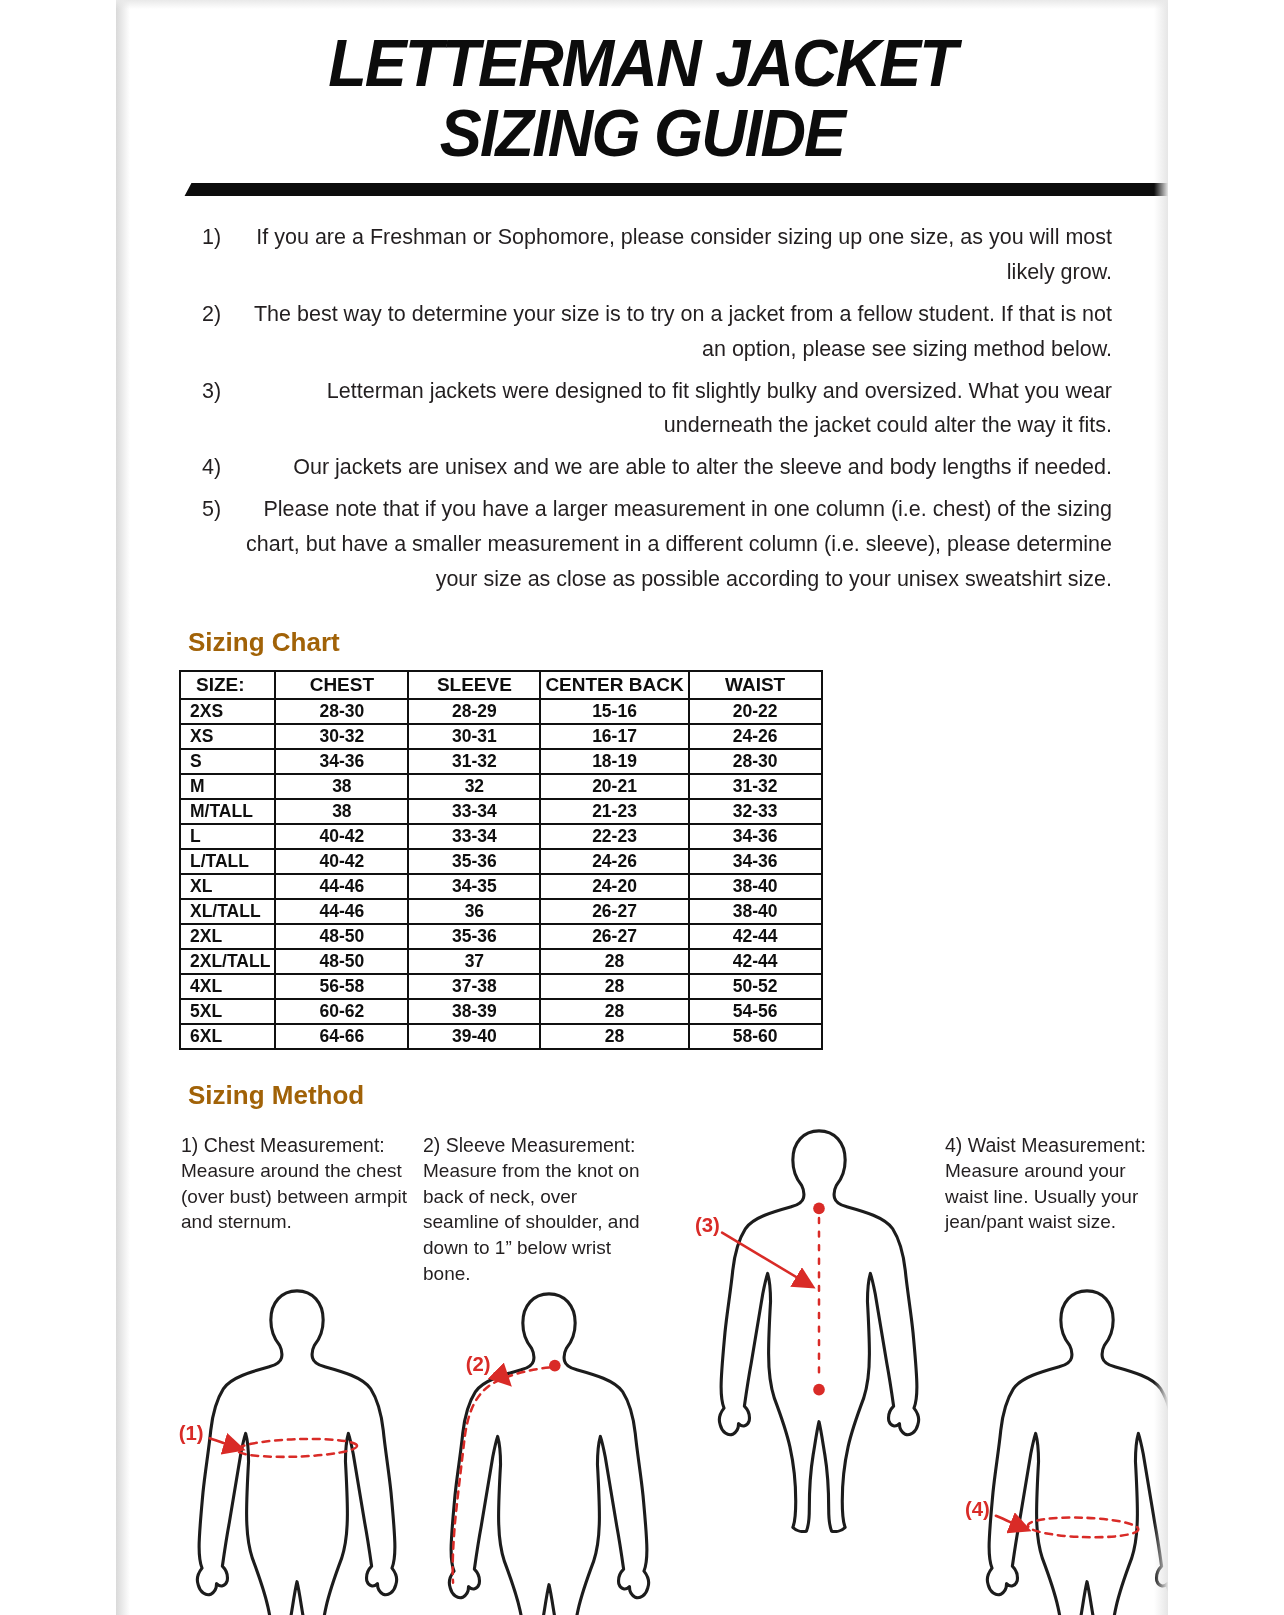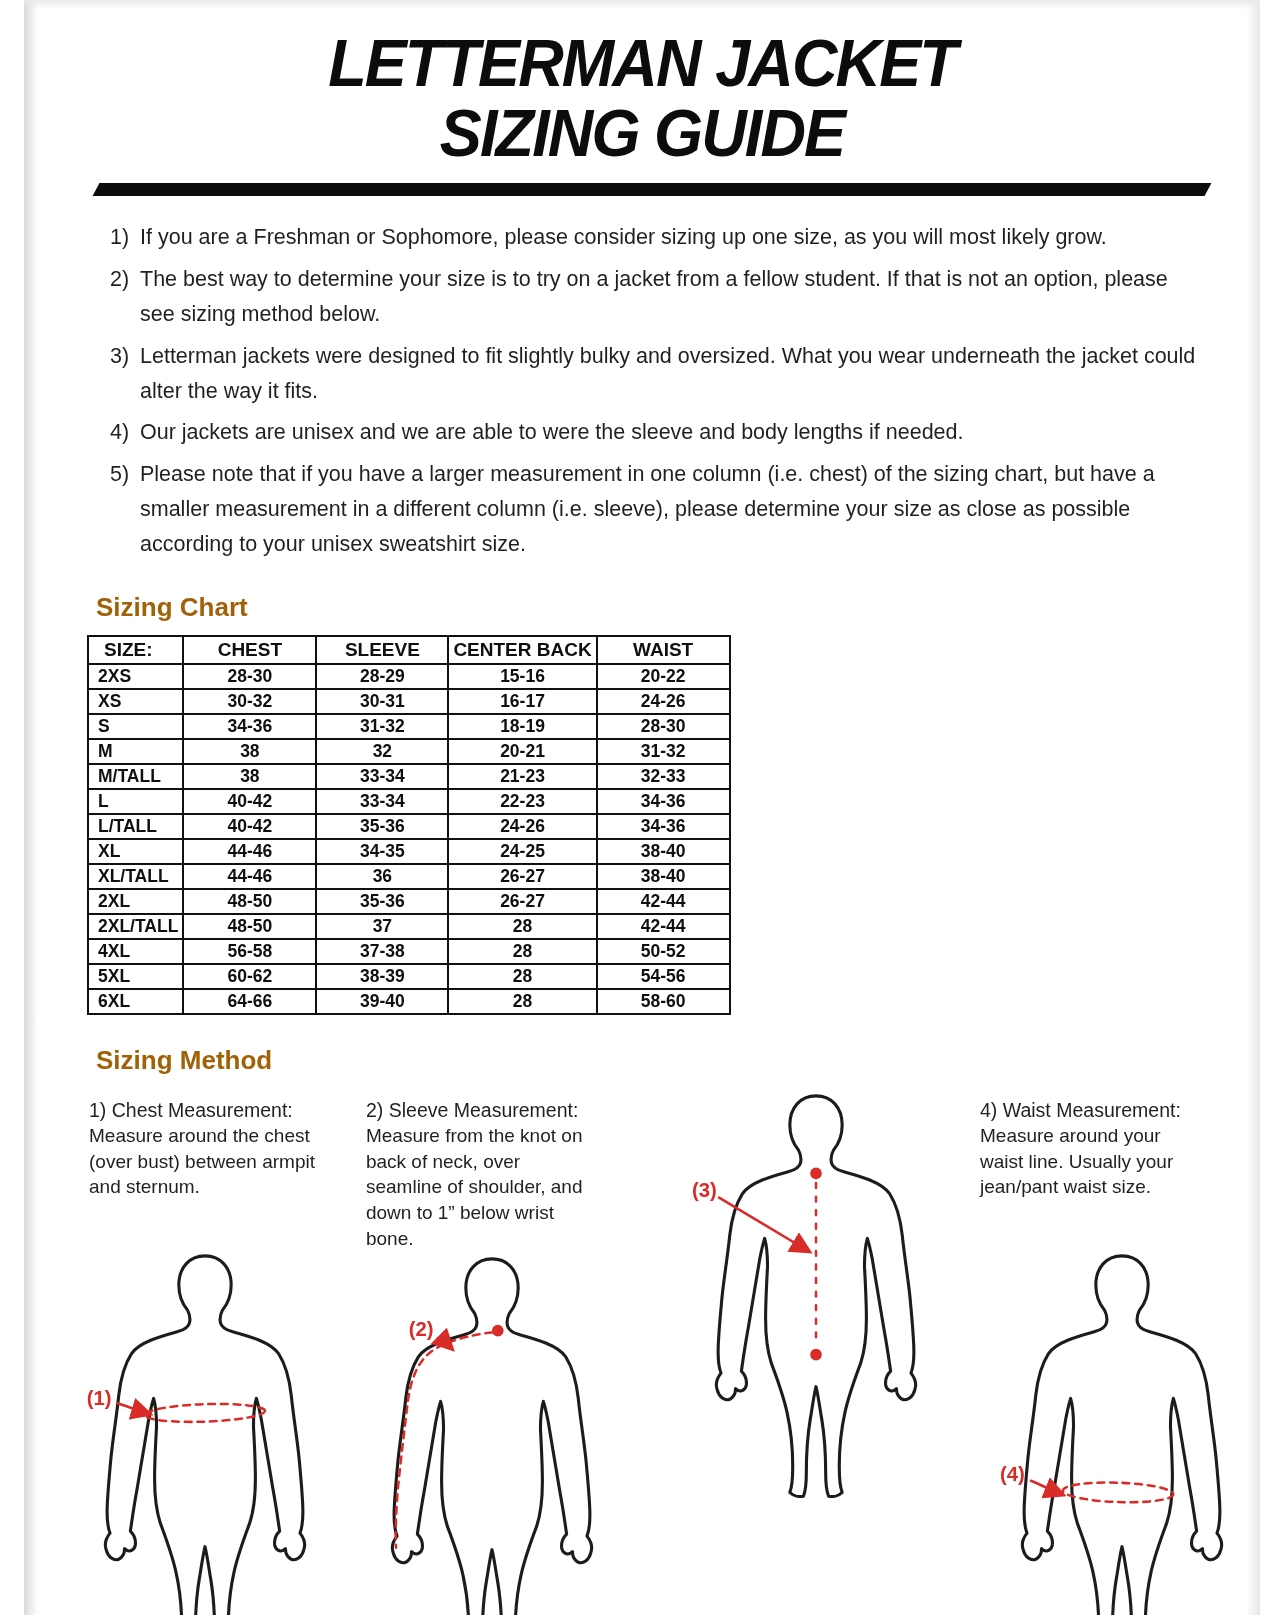--- a/index.html
+++ b/index.html
@@ -1,18 +1,18 @@
 <!DOCTYPE html>
 <html><head>
 <meta charset="utf-8">
 <style>
   html,body{margin:0;padding:0;background:#fff;}
   .page{
     position:relative;
-    width:1236px;
+    width:1052px;
     height:1615px;
     margin:0 auto;
     background:#fff;
     font-family:"Liberation Sans",sans-serif;
     color:#231f20;
     overflow:hidden;
   }
   .edge{position:absolute;top:0;bottom:0;width:14px;pointer-events:none;z-index:5;}
   .edge-left{left:0;background:linear-gradient(to right,#d9d9d9,rgba(255,255,255,0));}
   .edge-right{right:0;background:linear-gradient(to left,#e6e6e6,rgba(255,255,255,0));}
@@ -33,21 +33,21 @@
     width:1112px;
     height:13px;
     background:#0c0c0c;
     margin:16px 0 0 72px;
     transform:skewX(-28deg);
   }
 
   .notes{margin:24px 56px 0 86px;font-size:21.5px;}
   .note{display:flex;line-height:1.62;margin-bottom:7px;}
   .note-num{flex:none;width:30px;}
-  .note-text{flex:1;max-width:1108px;}
+  .note-text{flex:1;max-width:1108px;text-align:right;}
 
   .section-heading{
     margin:30px 0 0 72px;
     font-size:26px;
     font-weight:700;
     color:#a16207;
   }
 
   .sizing-table{
     margin:12px 0 0 63px;
@@ -136,21 +136,21 @@
     <div class="note">
       <span class="note-num">2)</span>
       <span class="note-text">The best way to determine your size is to try on a jacket from a fellow student. If that is not an option, please see sizing method below.</span>
     </div>
     <div class="note">
       <span class="note-num">3)</span>
       <span class="note-text">Letterman jackets were designed to fit slightly bulky and oversized. What you wear underneath the jacket could alter the way it fits.</span>
     </div>
     <div class="note">
       <span class="note-num">4)</span>
-      <span class="note-text">Our jackets are unisex and we are able to were the sleeve and body lengths if needed.</span>
+      <span class="note-text">Our jackets are unisex and we are able to alter the sleeve and body lengths if needed.</span>
     </div>
     <div class="note">
       <span class="note-num">5)</span>
       <span class="note-text">Please note that if you have a larger measurement in one column (i.e. chest) of the sizing chart, but have a smaller measurement in a different column (i.e. sleeve), please determine your size as close as possible according to your unisex sweatshirt size.</span>
     </div>
   </div>
 
   <div class="section-heading">Sizing Chart</div>
 
   <table class="sizing-table">
@@ -217,21 +217,21 @@
           <td class="size-col">L/TALL</td>
           <td>40-42</td>
           <td>35-36</td>
           <td>24-26</td>
           <td>34-36</td>
         </tr>
         <tr>
           <td class="size-col">XL</td>
           <td>44-46</td>
           <td>34-35</td>
-          <td>24-25</td>
+          <td>24-20</td>
           <td>38-40</td>
         </tr>
         <tr>
           <td class="size-col">XL/TALL</td>
           <td>44-46</td>
           <td>36</td>
           <td>26-27</td>
           <td>38-40</td>
         </tr>
         <tr>

